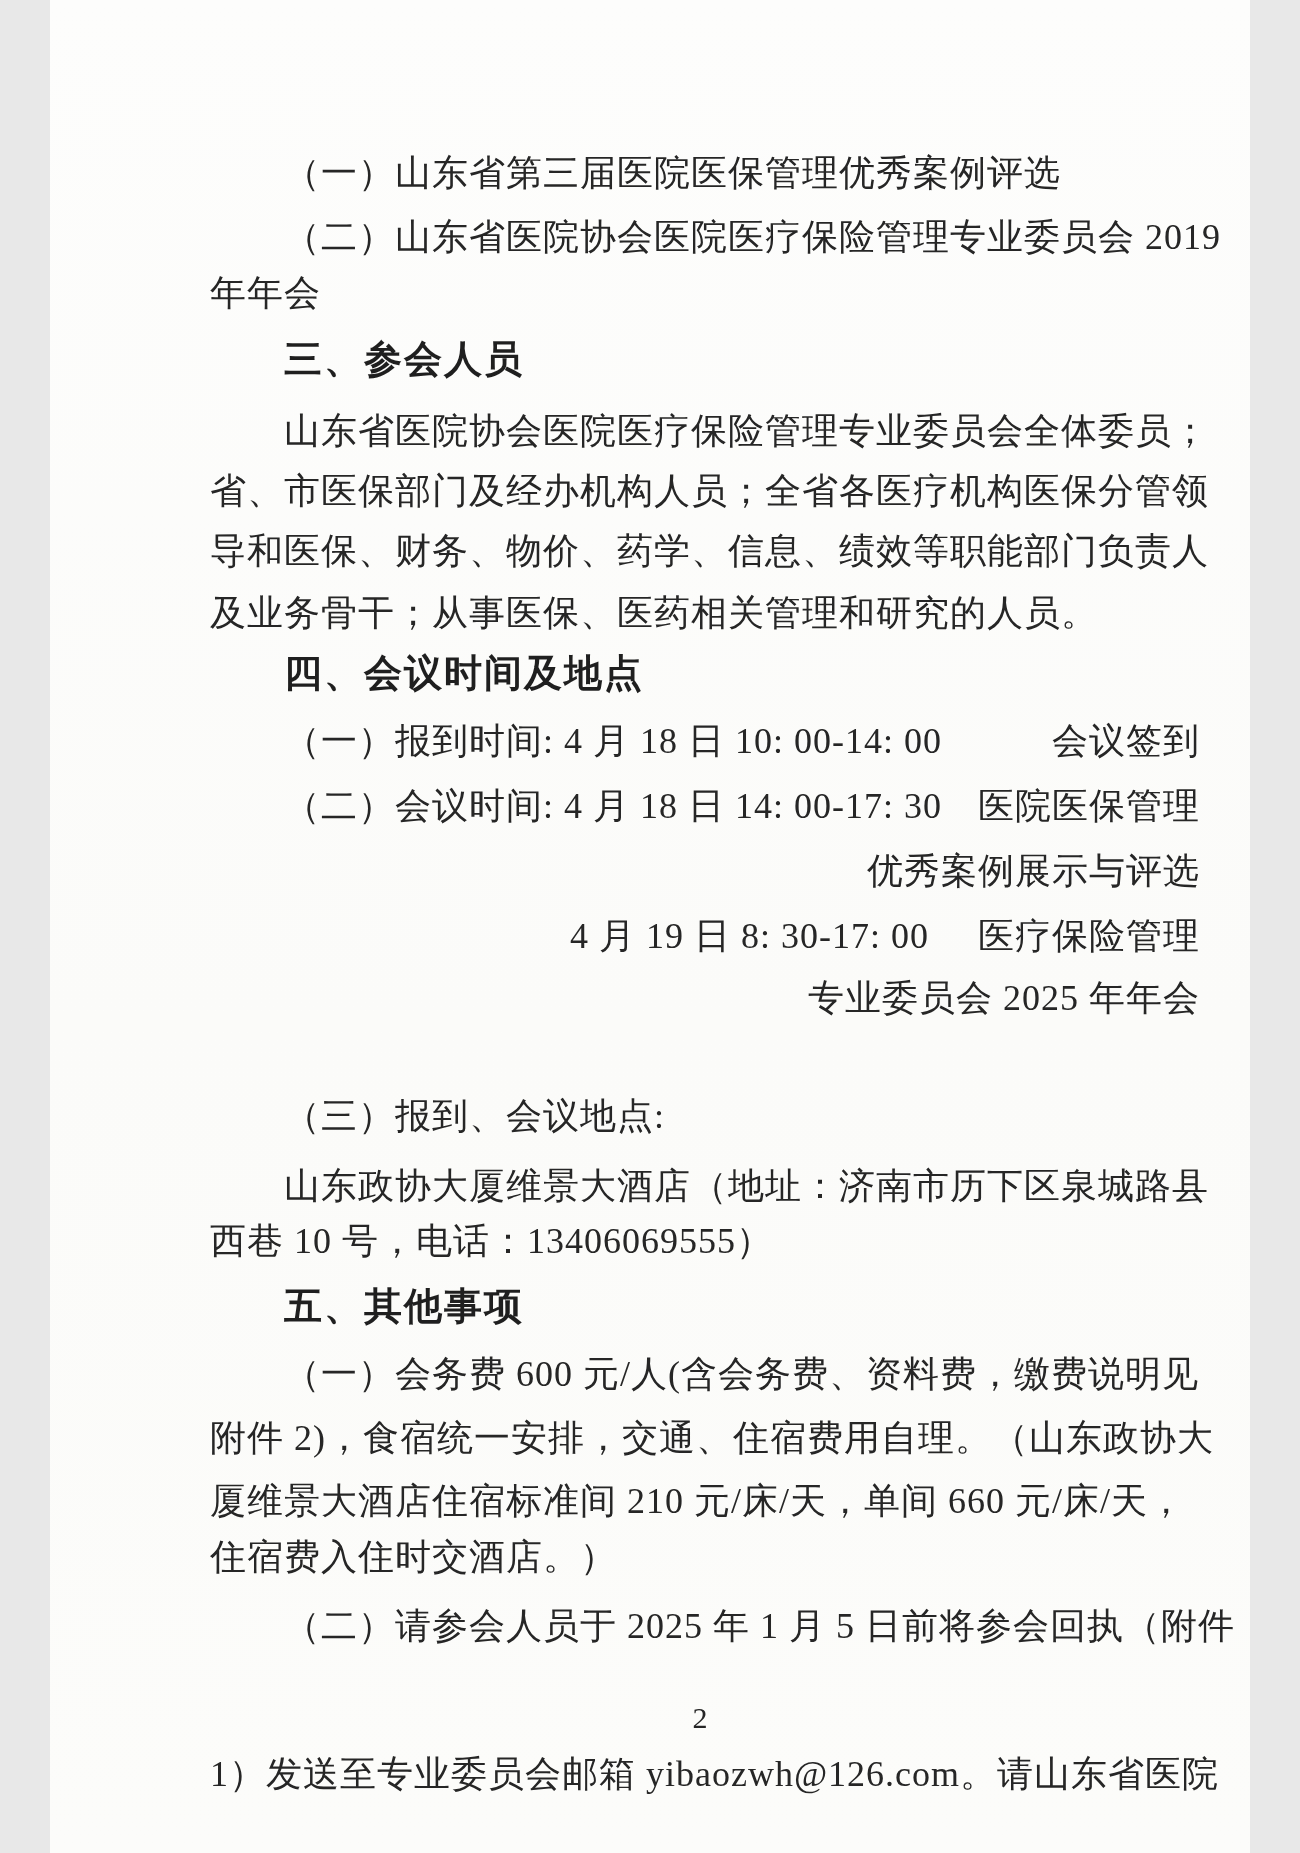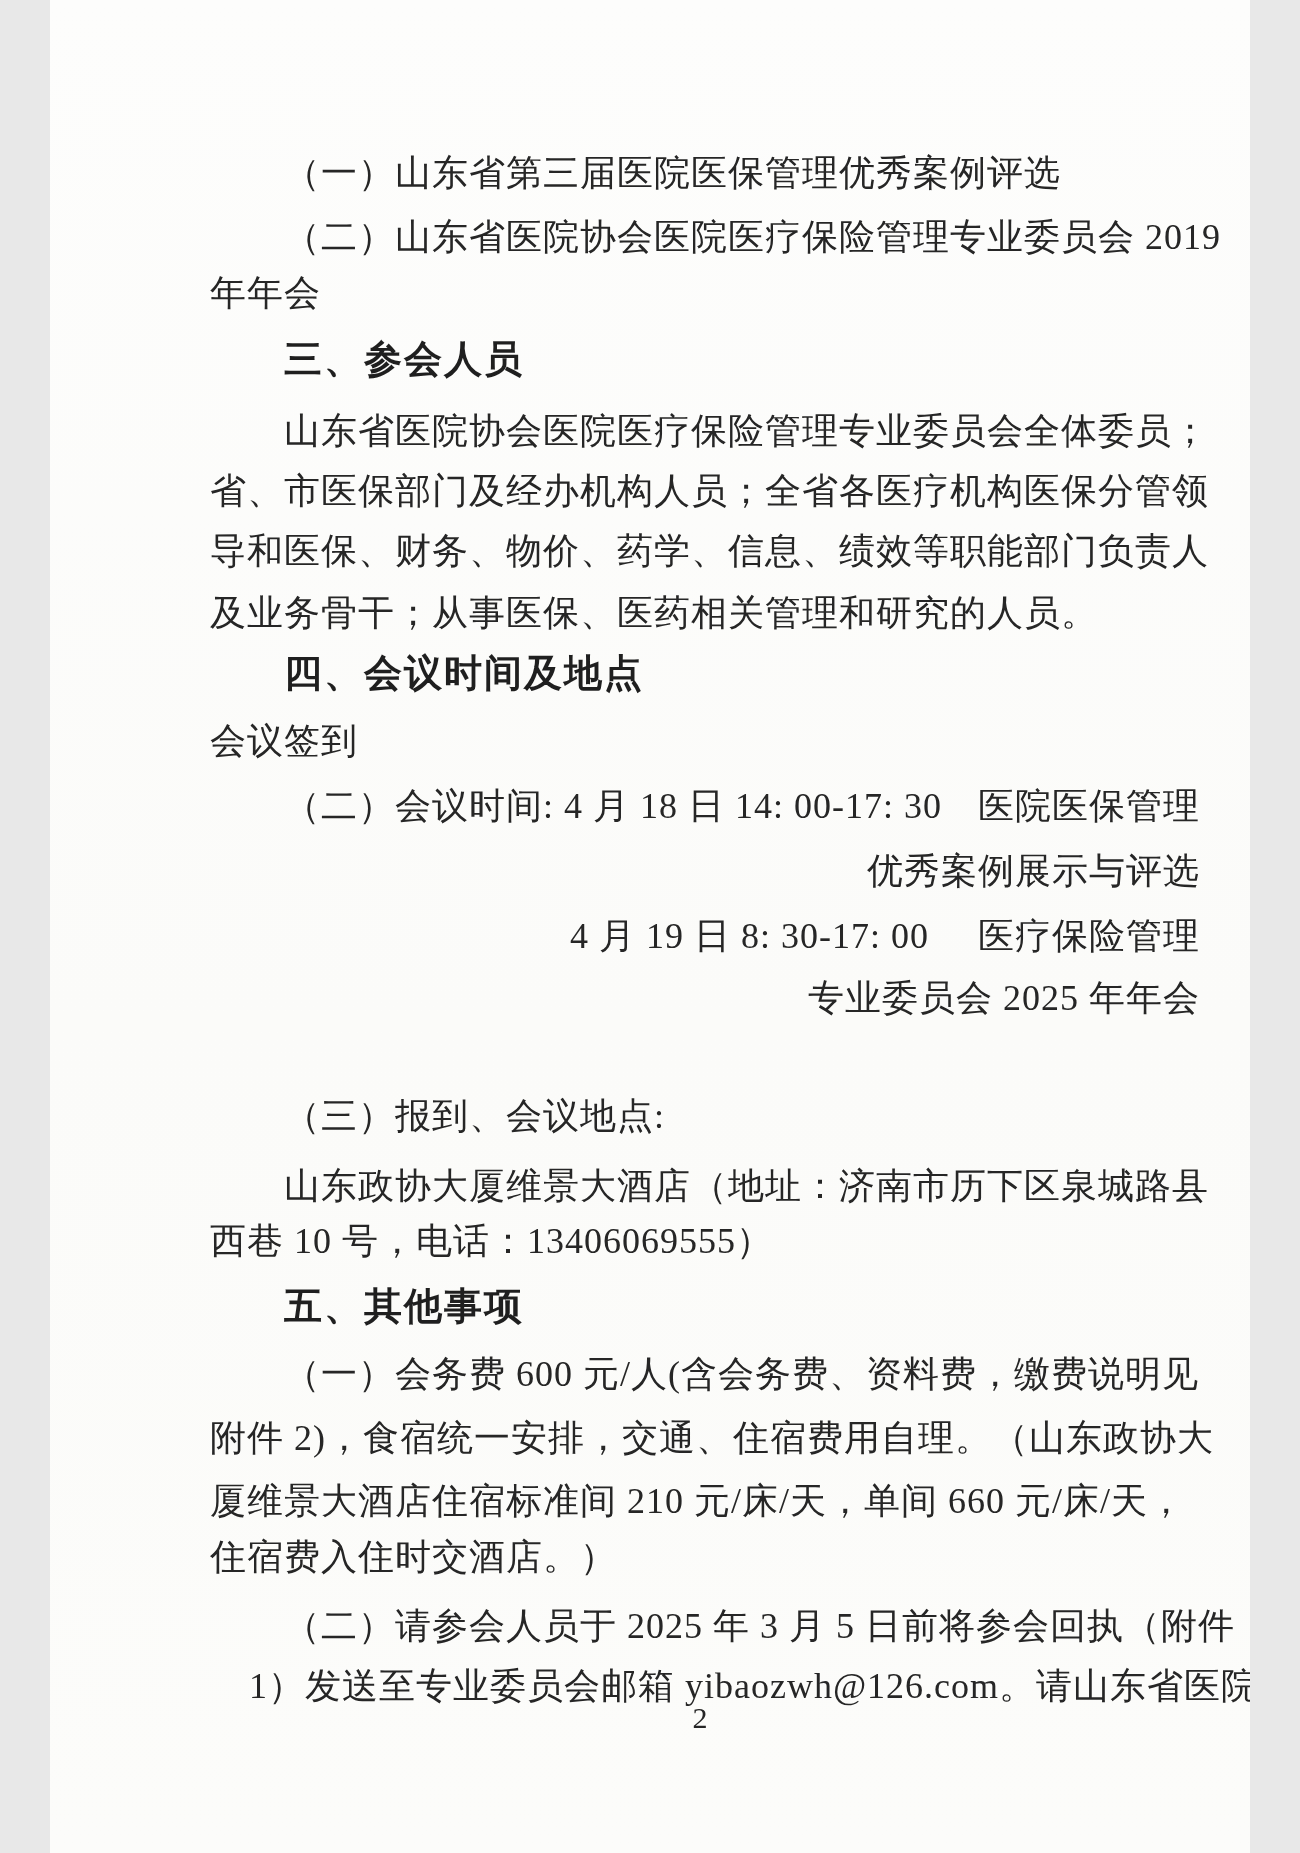--- a/index.html
+++ b/index.html
@@ -36,40 +36,41 @@
     text-align:center;font-size:30px;letter-spacing:0;
     height:40px;line-height:40px;
   }
   
   .r1{top:150px;}  .r2{top:214px;}  .r3{top:270px;}  .r4{top:336px;}
   .r5{top:408px;}  .r6{top:468px;}  .r7{top:528px;}  .r8{top:590px;}
   .r9{top:650px;}  .r10{top:718px;} .r11{top:783px;} .r12{top:848px;}
   .r13{top:913px;} .r14{top:975px;} .r15{top:1036px;}.r16{top:1093px;}
   .r17{top:1163px;}.r18{top:1218px;}.r19{top:1283px;}.r20{top:1351px;}
   .r21{top:1415px;}.r22{top:1478px;}.r23{top:1534px;}.r24{top:1603px;}
-  .r25{top:1663px;margin-left:39px;}
+  .r25{top:1751px;}
 </style>
 </head>
 <body>
 
 <div class="page">
 
   <div class="line indent r1">（一）山东省第三届医院医保管理优秀案例评选</div>
   <div class="line indent r2">（二）山东省医院协会医院医疗保险管理专业委员会 2019</div>
   <div class="line r3">年年会</div>
 
   <div class="line indent heading r4">三、参会人员</div>
   <div class="line indent r5">山东省医院协会医院医疗保险管理专业委员会全体委员；</div>
   <div class="line r6">省、市医保部门及经办机构人员；全省各医疗机构医保分管领</div>
   <div class="line r7">导和医保、财务、物价、药学、信息、绩效等职能部门负责人</div>
   <div class="line r8">及业务骨干；从事医保、医药相关管理和研究的人员。</div>
 
   <div class="line indent heading r9">四、会议时间及地点</div>
 
   <div class="line split r10">
+    <span class="cell-left">（一）报到时间: 4 月 18 日  10: 00-14: 00</span>
     <span class="cell-right">会议签到</span>
   </div>
 
   <div class="line split r11">
     <span class="cell-left">（二）会议时间: 4 月 18 日  14: 00-17: 30</span>
     <span class="cell-right">医院医保管理</span>
   </div>
 
   <div class="line right r12">优秀案例展示与评选</div>
 
@@ -83,18 +84,18 @@
 
   <div class="line indent r16">（三）报到、会议地点:</div>
   <div class="line indent r17">山东政协大厦维景大酒店（地址：济南市历下区泉城路县</div>
   <div class="line r18">西巷 10 号，电话：13406069555）</div>
 
   <div class="line indent heading r19">五、其他事项</div>
   <div class="line indent r20">（一）会务费 600 元/人(含会务费、资料费，缴费说明见</div>
   <div class="line r21">附件 2)，食宿统一安排，交通、住宿费用自理。（山东政协大</div>
   <div class="line r22">厦维景大酒店住宿标准间 210 元/床/天，单间 660 元/床/天，</div>
   <div class="line r23">住宿费入住时交酒店。）</div>
-  <div class="line indent r24">（二）请参会人员于 2025 年 3 月 5 日前将参会回执（附件</div>
+  <div class="line indent r24">（二）请参会人员于 2025 年 1 月 5 日前将参会回执（附件</div>
   <div class="line r25">1）发送至专业委员会邮箱 yibaozwh@126.com。请山东省医院</div>
 
   <div class="page-number">2</div>
 
 </div>
 
 </body></html>

